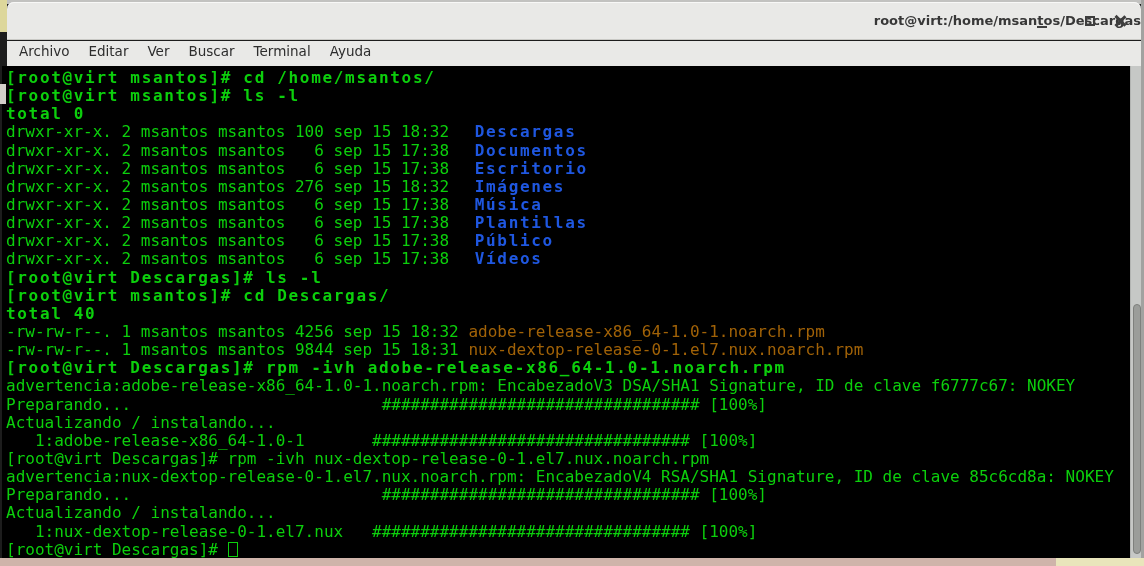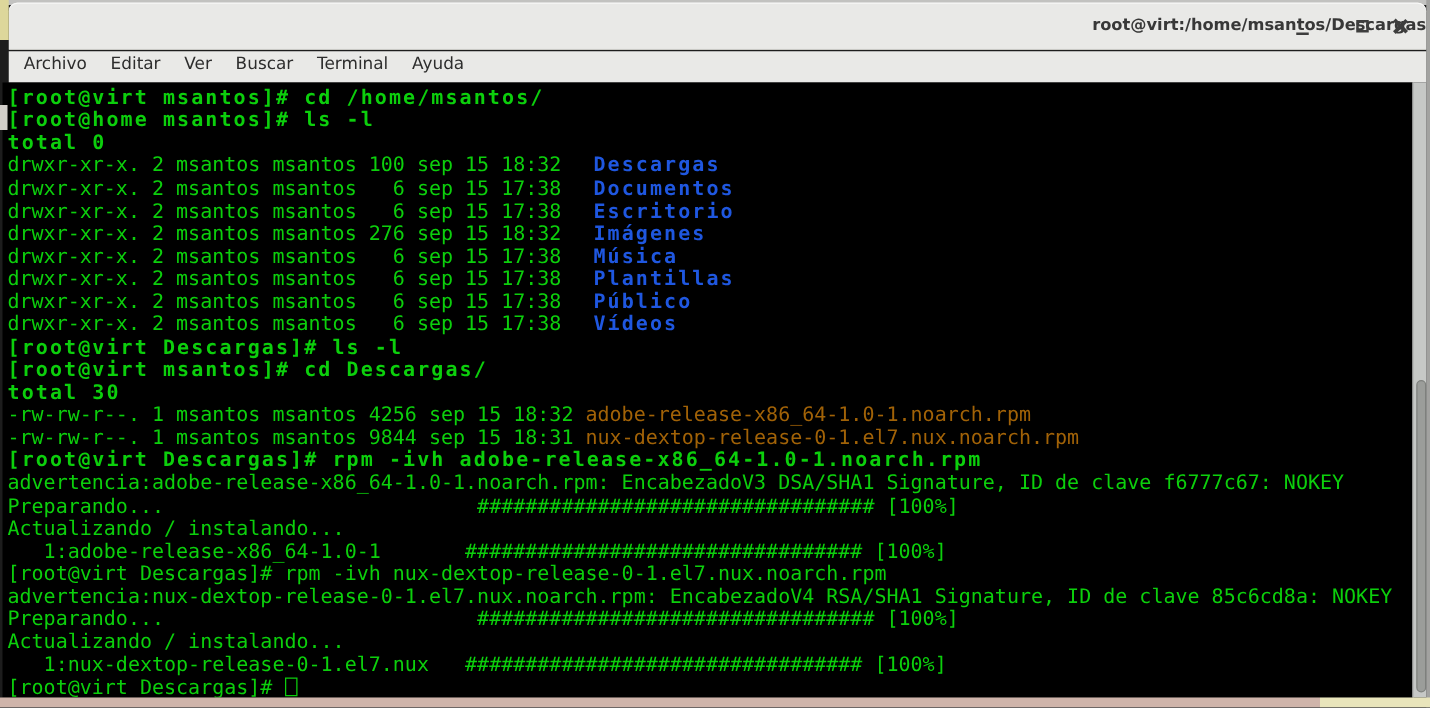--- a/index.html
+++ b/index.html
@@ -84,33 +84,33 @@
         <span class="menu-item">Editar</span>
         <span class="menu-item">Ver</span>
         <span class="menu-item">Buscar</span>
         <span class="menu-item">Terminal</span>
         <span class="menu-item">Ayuda</span>
       </div>
 
     <div class="terminal">
       <div>
           <div class="tline"><span class="w green">[root@virt msantos]# cd /home/msantos/</span></div>
-          <div class="tline"><span class="w green">[root@home msantos]# ls -l</span></div>
+          <div class="tline"><span class="w green">[root@virt msantos]# ls -l</span></div>
           <div class="tline"><span class="w green">total 0</span></div>
           <div class="tline"><span class="c green">drwxr-xr-x. 2 msantos msantos 100 sep 15 18:32 </span><span class="w blue">Descargas</span></div>
           <div class="tline"><span class="c green">drwxr-xr-x. 2 msantos msantos   6 sep 15 17:38 </span><span class="w blue">Documentos</span></div>
           <div class="tline"><span class="c green">drwxr-xr-x. 2 msantos msantos   6 sep 15 17:38 </span><span class="w blue">Escritorio</span></div>
           <div class="tline"><span class="c green">drwxr-xr-x. 2 msantos msantos 276 sep 15 18:32 </span><span class="w blue">Imágenes</span></div>
           <div class="tline"><span class="c green">drwxr-xr-x. 2 msantos msantos   6 sep 15 17:38 </span><span class="w blue">Música</span></div>
           <div class="tline"><span class="c green">drwxr-xr-x. 2 msantos msantos   6 sep 15 17:38 </span><span class="w blue">Plantillas</span></div>
           <div class="tline"><span class="c green">drwxr-xr-x. 2 msantos msantos   6 sep 15 17:38 </span><span class="w blue">Público</span></div>
           <div class="tline"><span class="c green">drwxr-xr-x. 2 msantos msantos   6 sep 15 17:38 </span><span class="w blue">Vídeos</span></div>
           <div class="tline"><span class="w green">[root@virt Descargas]# ls -l</span></div>
           <div class="tline"><span class="w green">[root@virt msantos]# cd Descargas/</span></div>
-          <div class="tline"><span class="w green">total 30</span></div>
+          <div class="tline"><span class="w green">total 40</span></div>
           <div class="tline"><span class="c green">-rw-rw-r--. 1 msantos msantos 4256 sep 15 18:32 </span><span class="c red">adobe-release-x86_64-1.0-1.noarch.rpm</span></div>
           <div class="tline"><span class="c green">-rw-rw-r--. 1 msantos msantos 9844 sep 15 18:31 </span><span class="c red">nux-dextop-release-0-1.el7.nux.noarch.rpm</span></div>
           <div class="tline"><span class="w green">[root@virt Descargas]# rpm -ivh adobe-release-x86_64-1.0-1.noarch.rpm</span></div>
           <div class="tline"><span class="c green">advertencia:adobe-release-x86_64-1.0-1.noarch.rpm: EncabezadoV3 DSA/SHA1 Signature, ID de clave f6777c67: NOKEY</span></div>
           <div class="tline"><span class="c green">Preparando...                          ################################# [100%]</span></div>
           <div class="tline"><span class="c green">Actualizando / instalando...</span></div>
           <div class="tline"><span class="c green">   1:adobe-release-x86_64-1.0-1       ################################# [100%]</span></div>
           <div class="tline"><span class="c green">[root@virt Descargas]# rpm -ivh nux-dextop-release-0-1.el7.nux.noarch.rpm</span></div>
           <div class="tline"><span class="c green">advertencia:nux-dextop-release-0-1.el7.nux.noarch.rpm: EncabezadoV4 RSA/SHA1 Signature, ID de clave 85c6cd8a: NOKEY</span></div>
           <div class="tline"><span class="c green">Preparando...                          ################################# [100%]</span></div>

